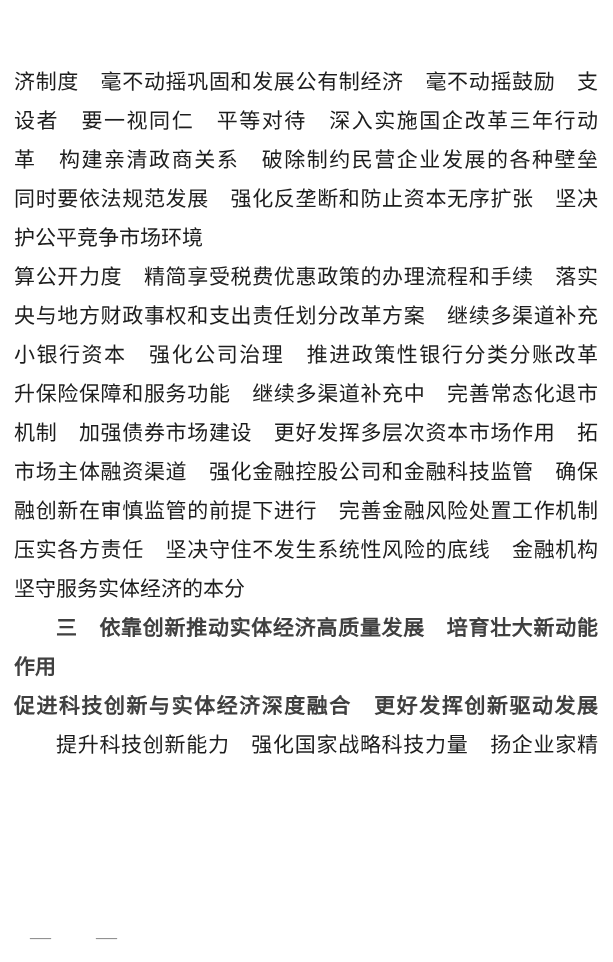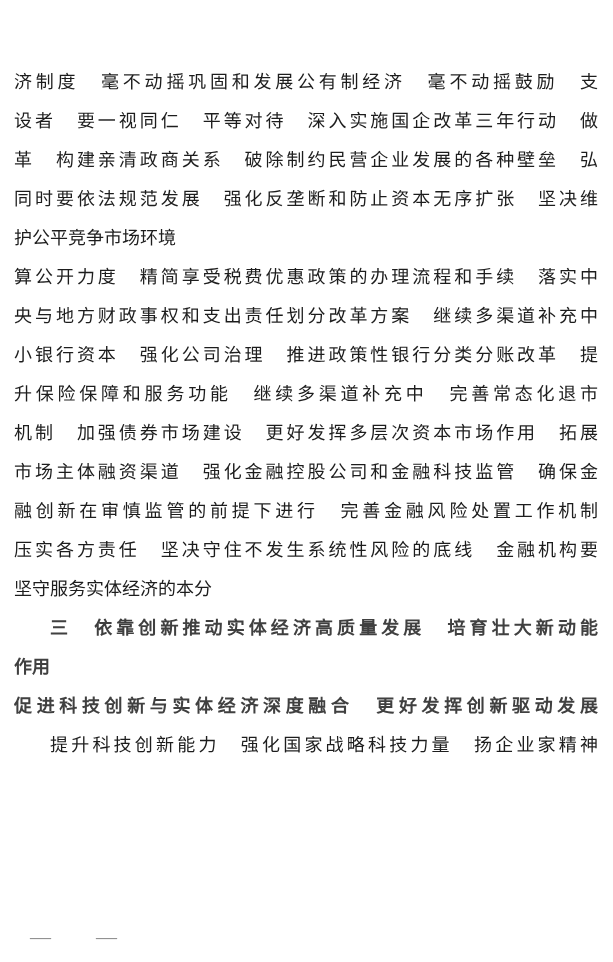--- a/index.html
+++ b/index.html
@@ -16,21 +16,21 @@
     font-family: "Liberation Serif", "DejaVu Serif", serif;
     color: #1d1d1d;
   }
   .text-block {
     position: absolute;
     left: 14px;
     top: 63px;
     width: 584px;
   }
   .line {
-    font-size: 18px;
+    font-size: 21px;
     line-height: 39px;
     height: 39px;
     overflow: hidden;
     text-align: justify;
     color: #1d1d1d;
   }
   .line.fill  { text-align-last: justify; }
   .line.short { text-align-last: left; }
   .line.indent { text-indent: 2em; }
   .line.bold { font-weight: bold; color: #404040; }

